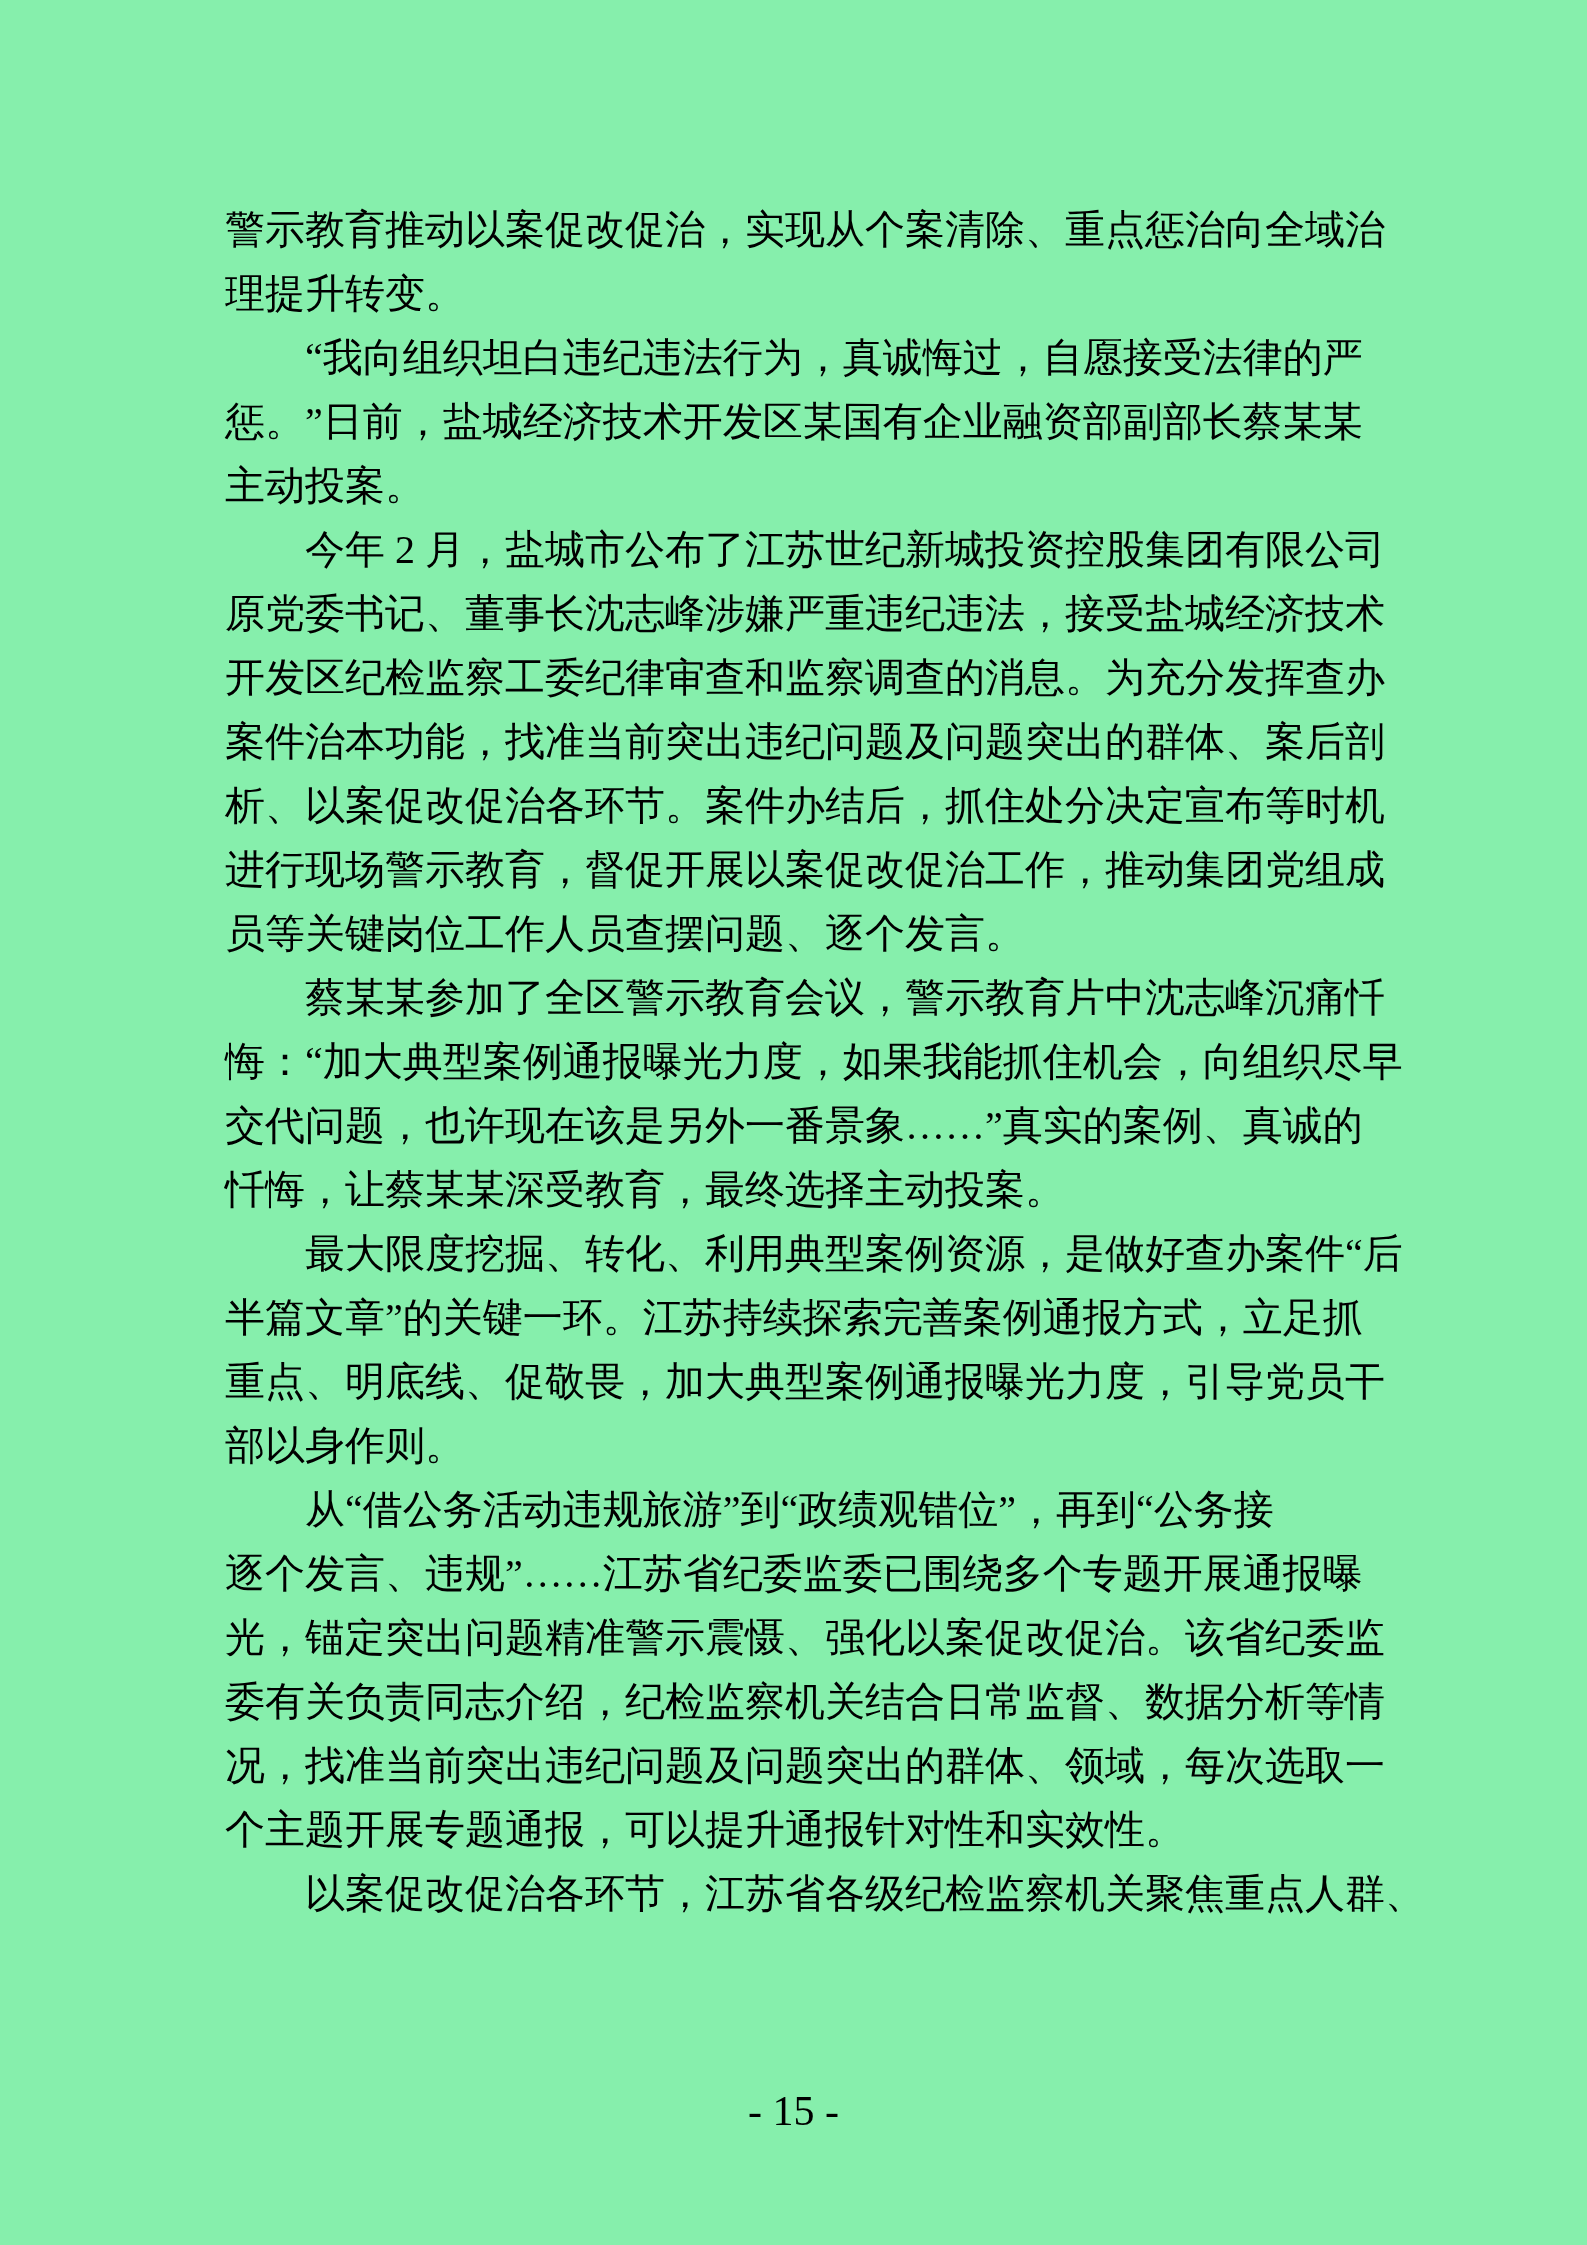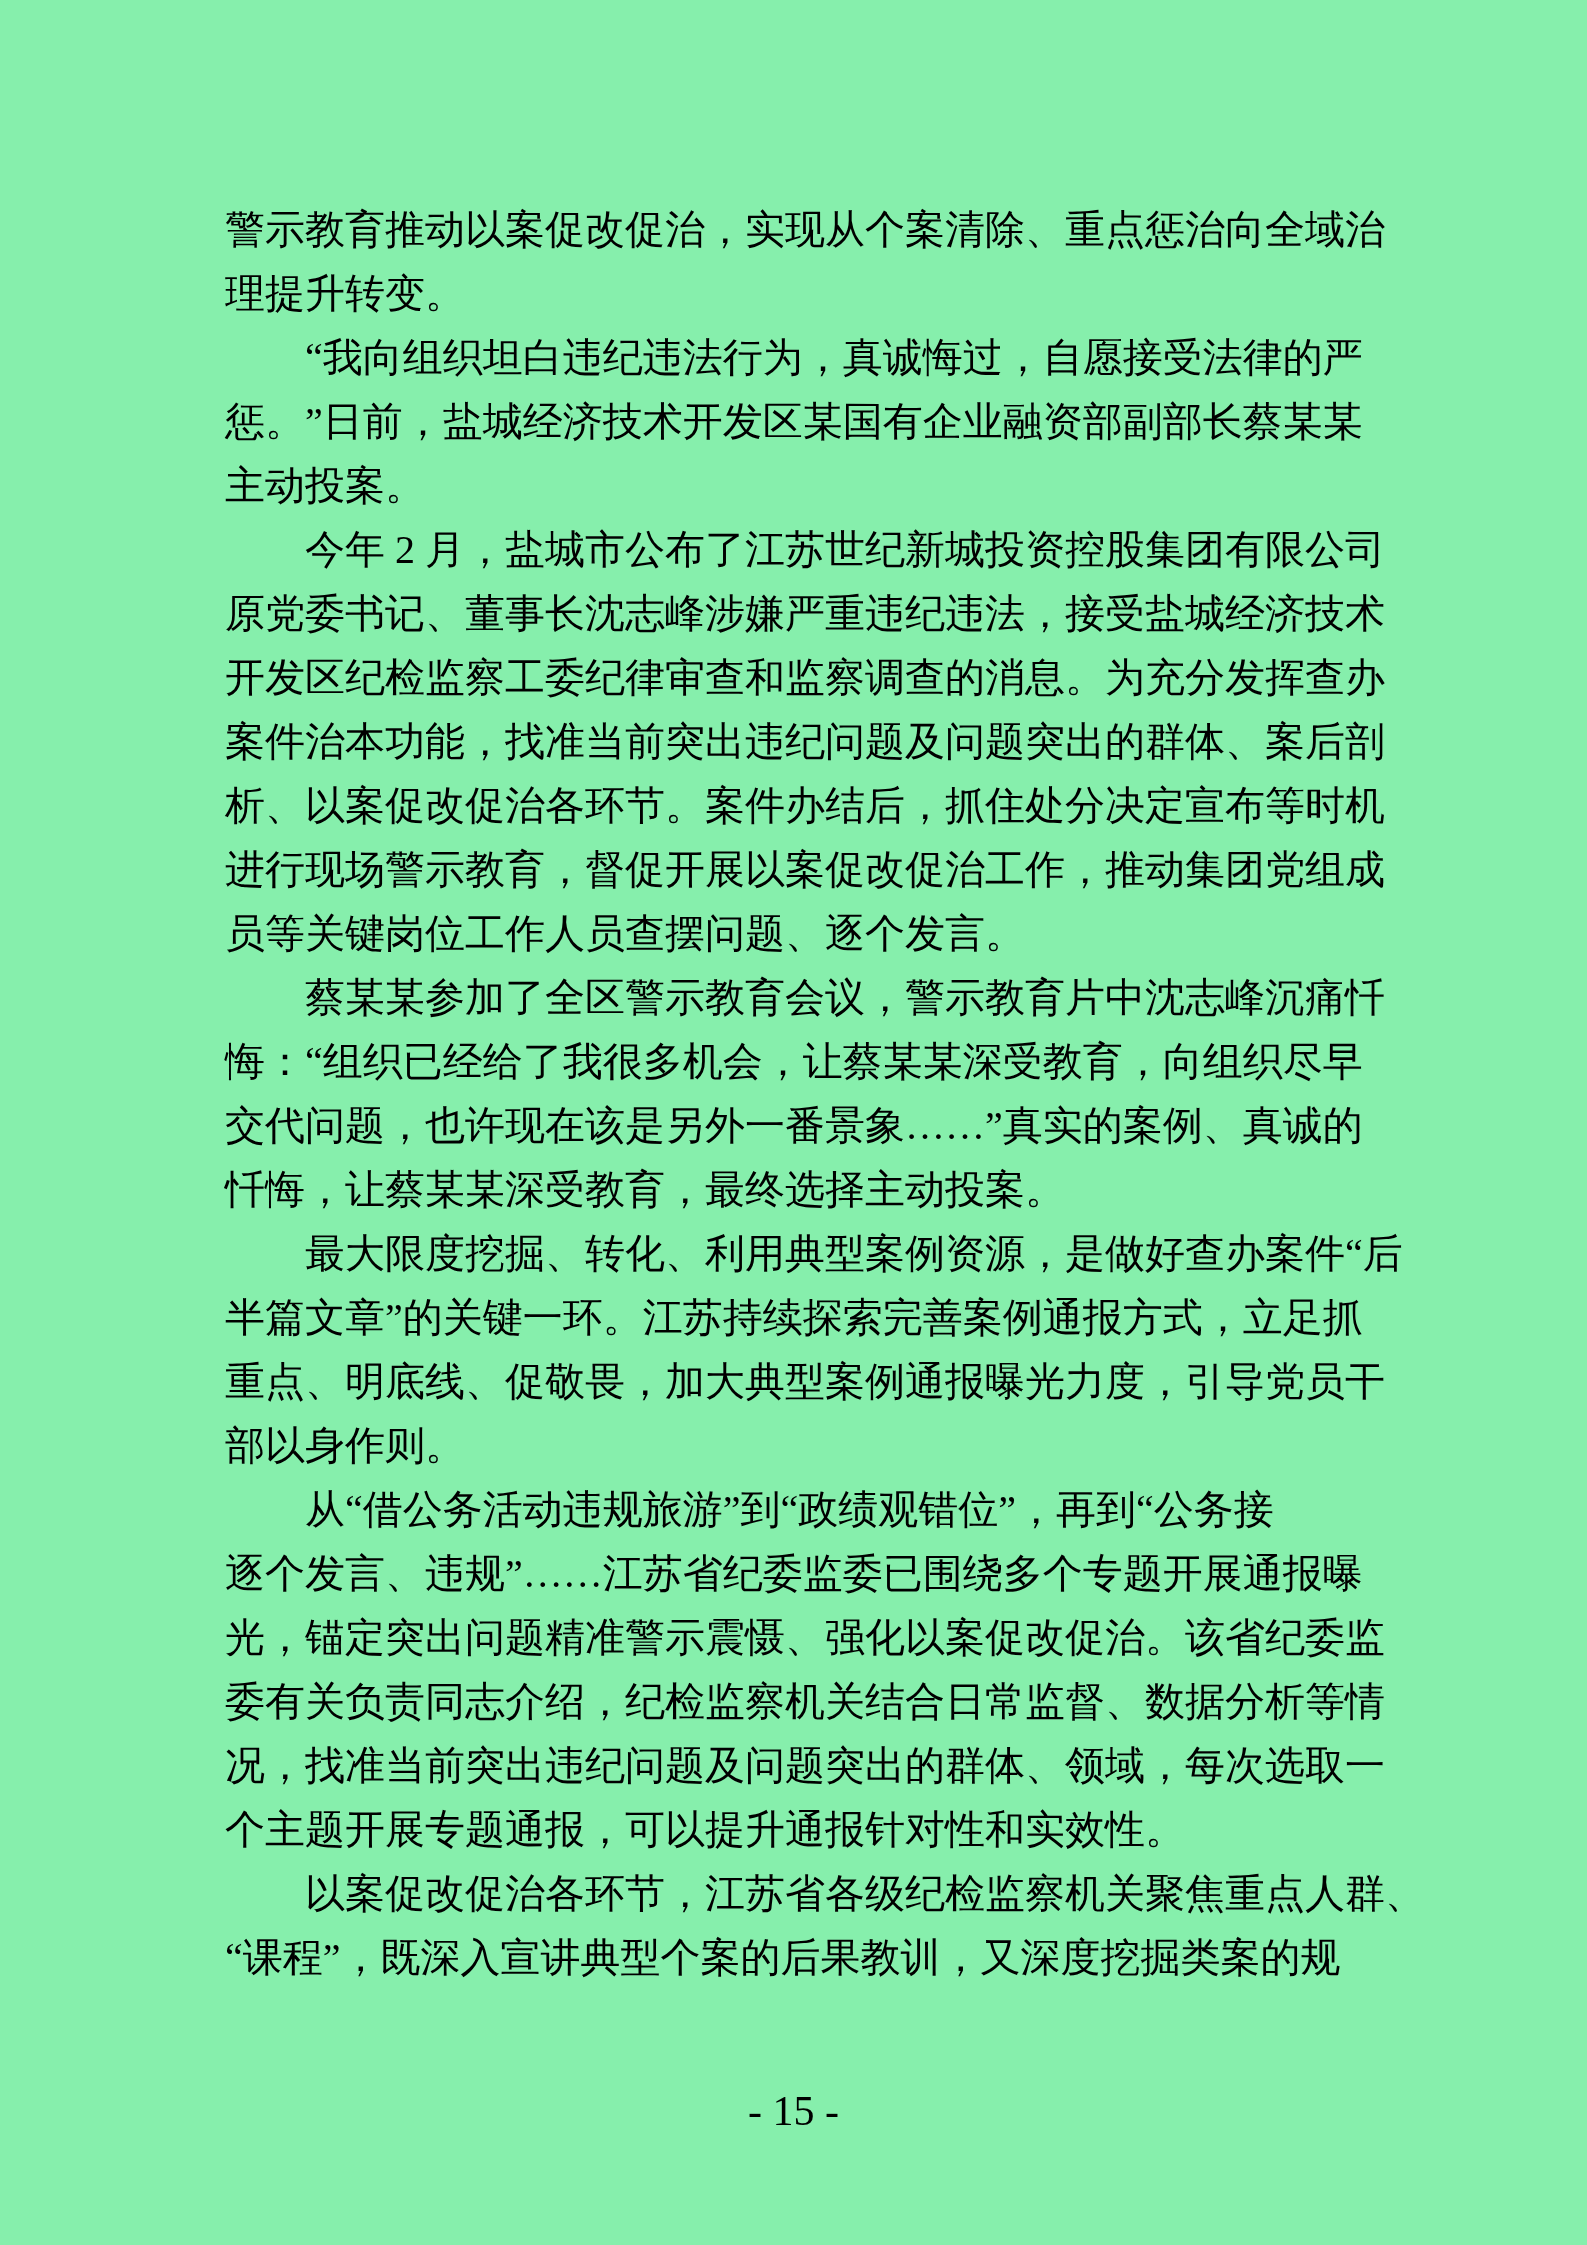--- a/index.html
+++ b/index.html
@@ -59,30 +59,29 @@
     <div class="line">惩。”日前，盐城经济技术开发区某国有企业融资部副部长蔡某某</div>
     <div class="line">主动投案。</div>
     <div class="line indent">今年 2 月，盐城市公布了江苏世纪新城投资控股集团有限公司</div>
     <div class="line">原党委书记、董事长沈志峰涉嫌严重违纪违法，接受盐城经济技术</div>
     <div class="line">开发区纪检监察工委纪律审查和监察调查的消息。为充分发挥查办</div>
     <div class="line">案件治本功能，找准当前突出违纪问题及问题突出的群体、案后剖</div>
     <div class="line">析、以案促改促治各环节。案件办结后，抓住处分决定宣布等时机</div>
     <div class="line">进行现场警示教育，督促开展以案促改促治工作，推动集团党组成</div>
     <div class="line">员等关键岗位工作人员查摆问题、逐个发言。</div>
     <div class="line indent">蔡某某参加了全区警示教育会议，警示教育片中沈志峰沉痛忏</div>
-    <div class="line">悔：“组织已经给了我很多机会，让蔡某某深受教育，向组织尽早</div>
+    <div class="line">悔：“加大典型案例通报曝光力度，如果我能抓住机会，向组织尽早</div>
     <div class="line">交代问题，也许现在该是另外一番景象……”真实的案例、真诚的</div>
     <div class="line">忏悔，让蔡某某深受教育，最终选择主动投案。</div>
     <div class="line indent">最大限度挖掘、转化、利用典型案例资源，是做好查办案件“后</div>
     <div class="line">半篇文章”的关键一环。江苏持续探索完善案例通报方式，立足抓</div>
     <div class="line">重点、明底线、促敬畏，加大典型案例通报曝光力度，引导党员干</div>
     <div class="line">部以身作则。</div>
     <div class="line indent">从“借公务活动违规旅游”到“政绩观错位”，再到“公务接</div>
     <div class="line">逐个发言、违规”……江苏省纪委监委已围绕多个专题开展通报曝</div>
     <div class="line">光，锚定突出问题精准警示震慑、强化以案促改促治。该省纪委监</div>
     <div class="line">委有关负责同志介绍，纪检监察机关结合日常监督、数据分析等情</div>
     <div class="line">况，找准当前突出违纪问题及问题突出的群体、领域，每次选取一</div>
     <div class="line">个主题开展专题通报，可以提升通报针对性和实效性。</div>
     <div class="line indent">以案促改促治各环节，江苏省各级纪检监察机关聚焦重点人群、</div>
-    <div class="line">“课程”，既深入宣讲典型个案的后果教训，又深度挖掘类案的规</div>
   </div>
   <div class="page-number">- 15 -</div>
 </div>
 
 </body></html>

